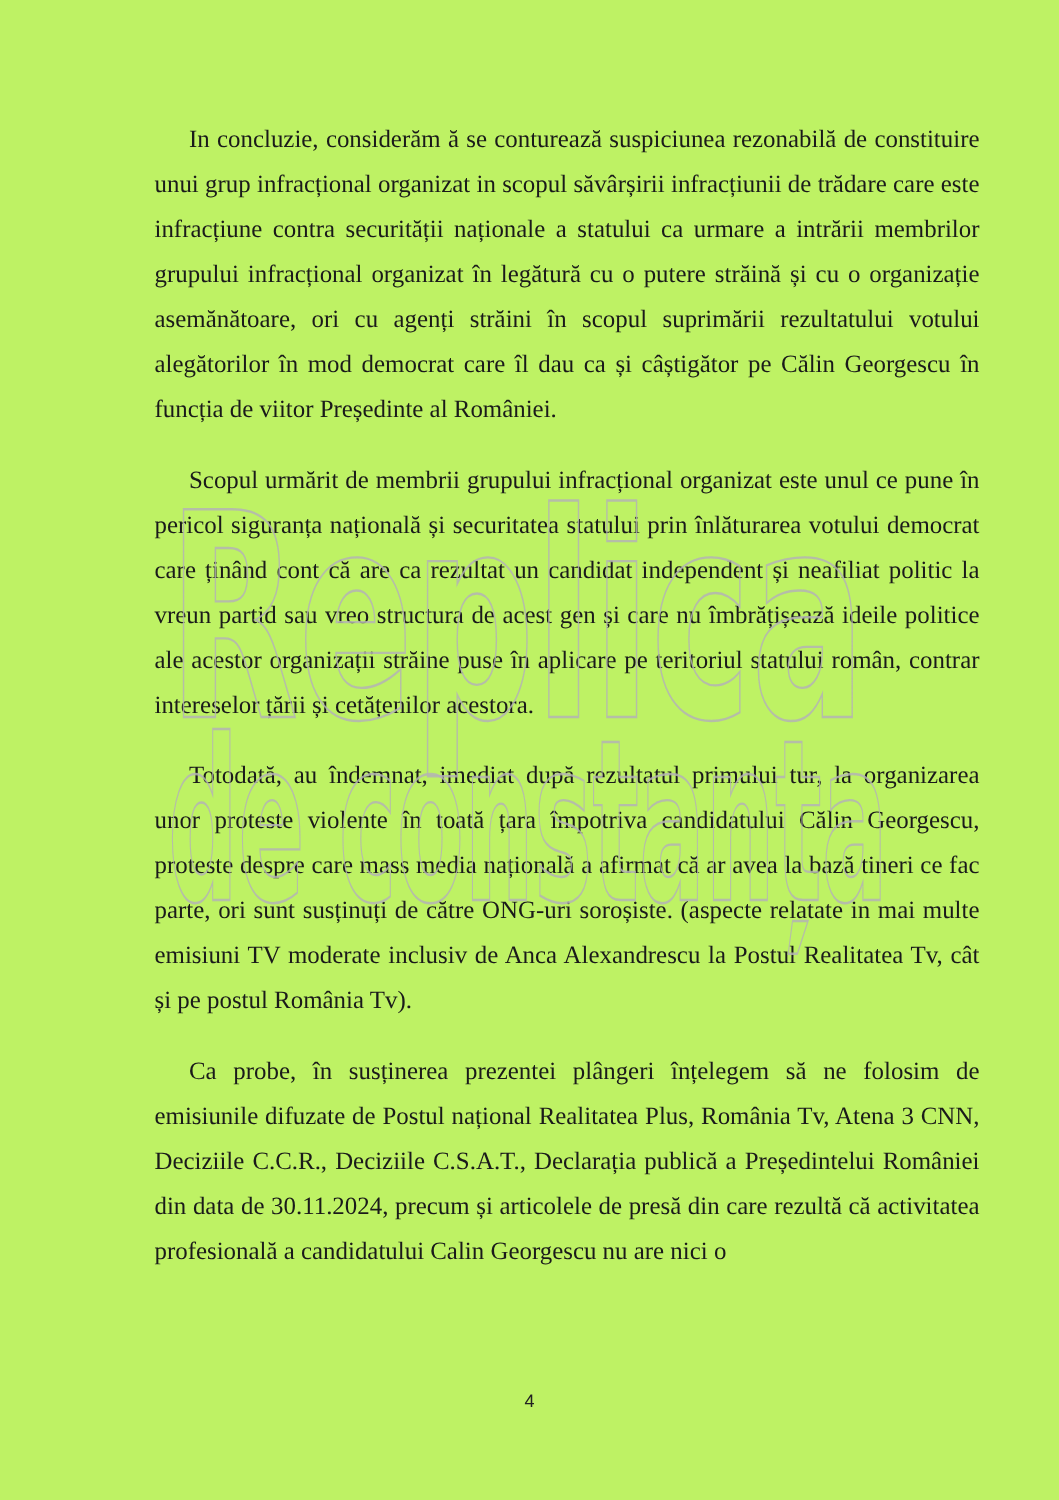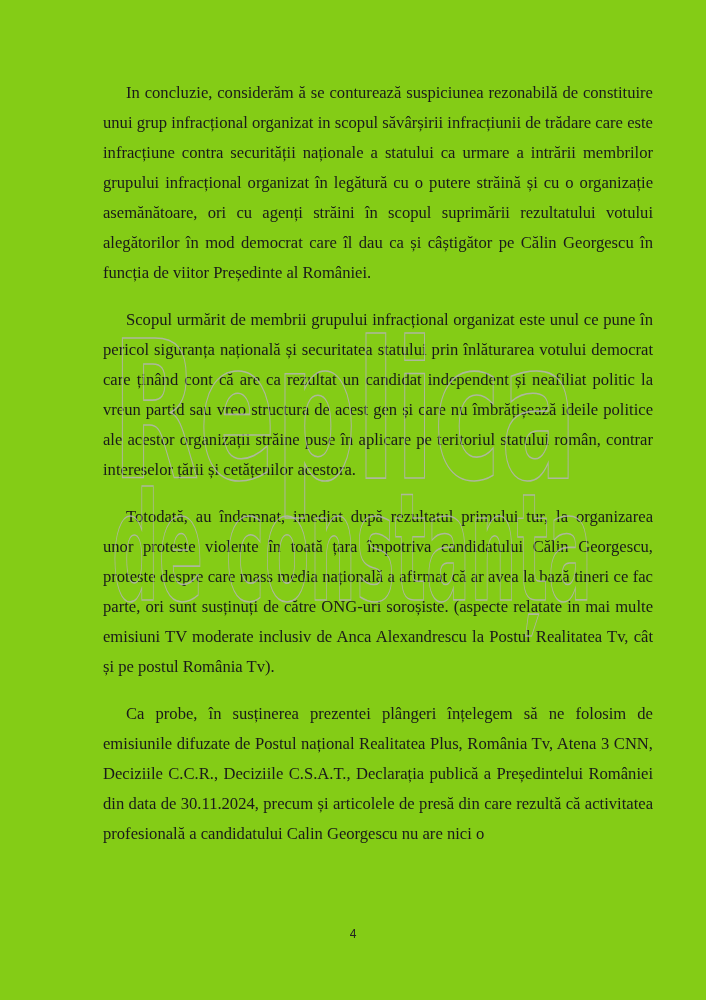--- a/index.html
+++ b/index.html
@@ -12,21 +12,21 @@
       height: 1000px;
       position: relative;
       overflow: hidden;
       font-family: "Liberation Serif", "DejaVu Serif", serif;
       color: #1a1a1a;
     }
     .page {
       position: absolute;
       left: 0; top: 0;
       width: 706px; height: 1000px;
-      background: #84cc16;
+      background: #bef264;
     }
     .watermark {
       position: absolute;
       left: 0; top: 0;
       width: 706px; height: 1000px;
       pointer-events: none;
       padding-left: 36px;
     }
     .watermark svg { position: absolute; left: 0; top: 0; }
     .wm-text {

